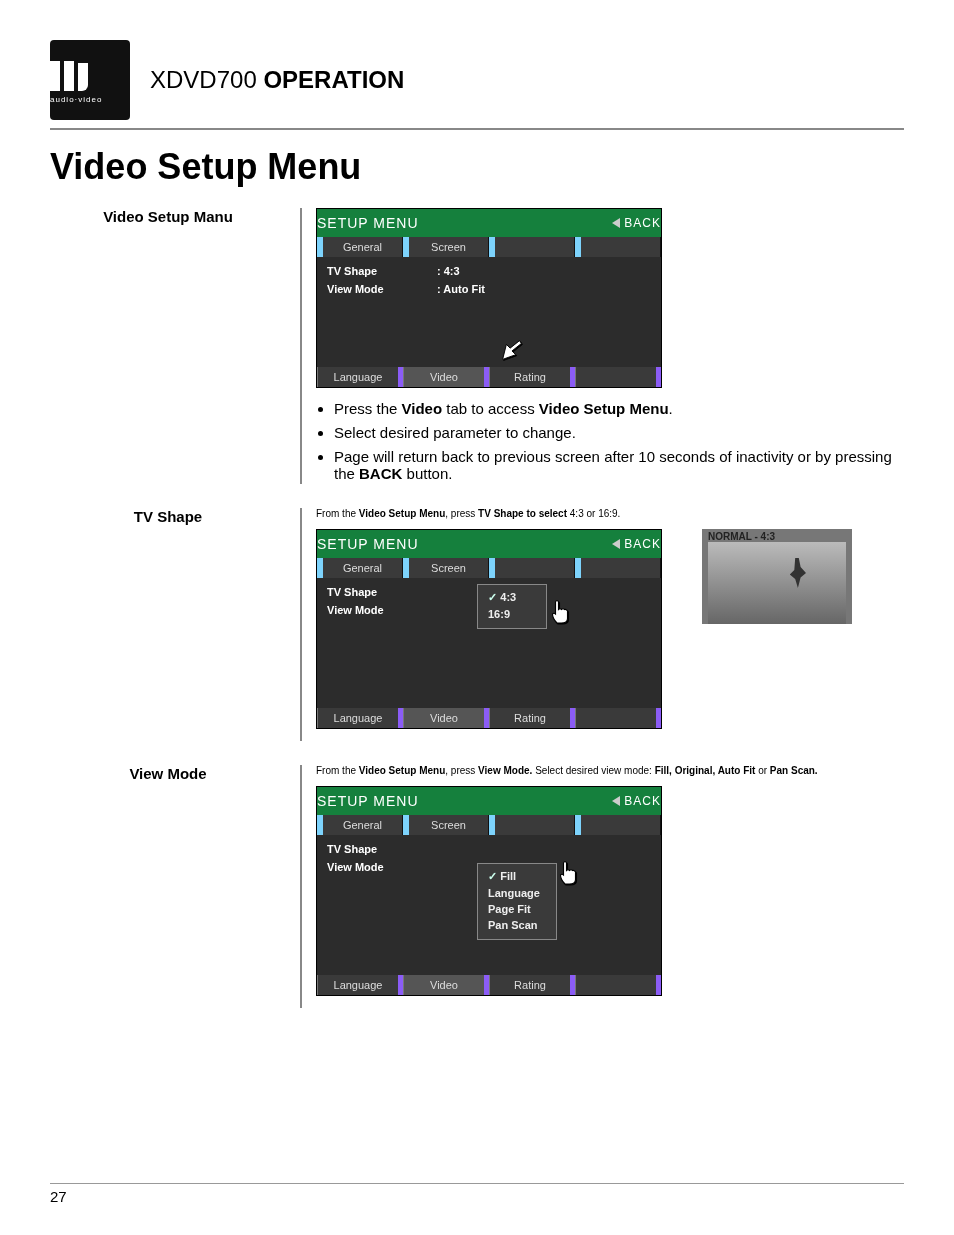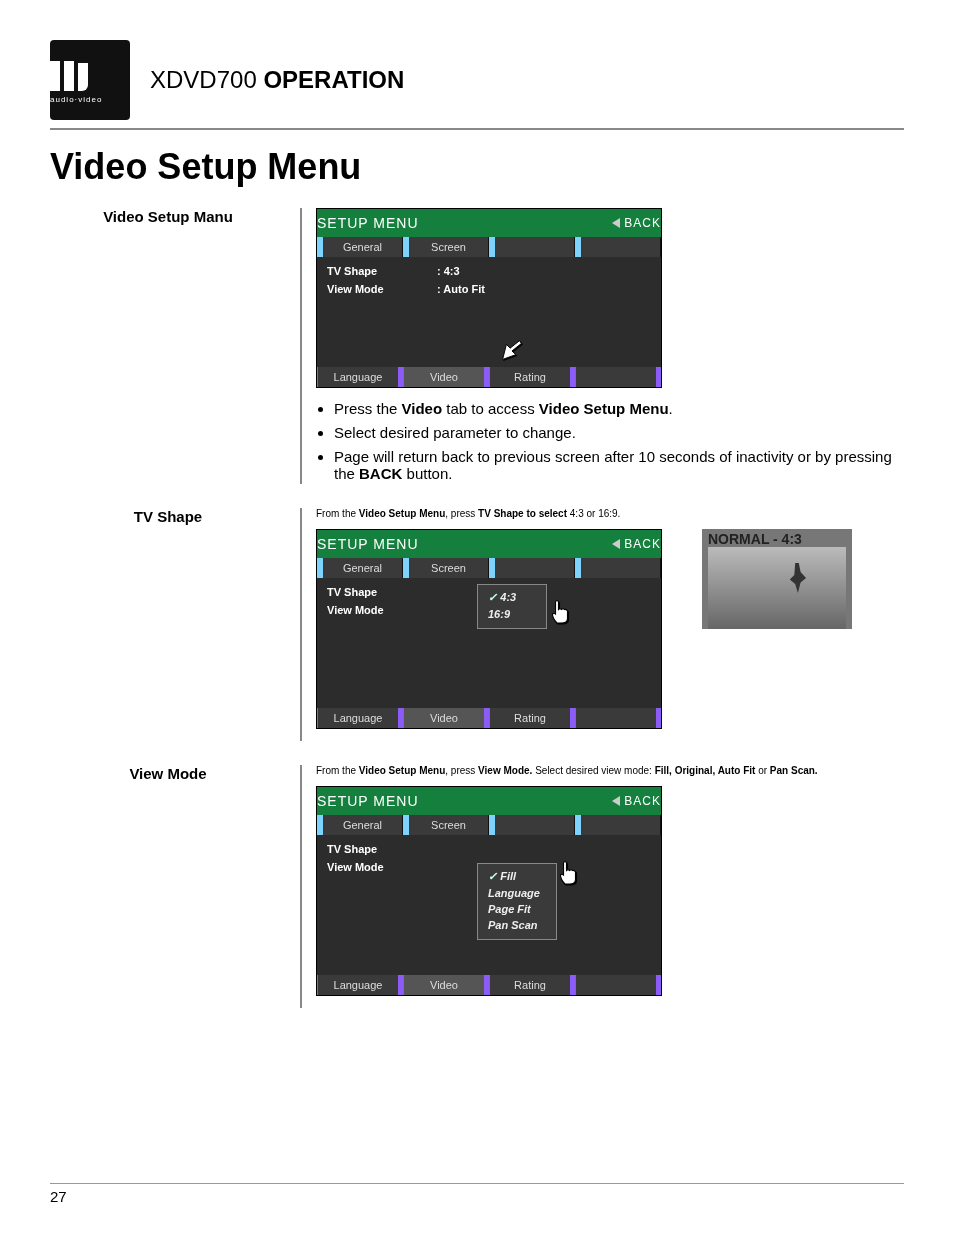--- a/index.html
+++ b/index.html
@@ -20,32 +20,32 @@
   .screen { width: 346px; margin: 0 0 12px 0; border: 1px solid #000; background:#2c2c2c; position:relative; }
   .screen-titlebar { background:#15803d; color:#fff; font-size:14px; padding:6px 0; display:flex; justify-content:space-between; letter-spacing:1px; }
   .back { display:flex; align-items:center; gap:4px; font-size:12px; }
   .back-tri { width:0;height:0;border-top:5px solid transparent;border-bottom:5px solid transparent;border-right:8px solid #ccc; }
   .tabbar { display:flex; background:#3a3a3a; }
   .tab { flex:1; border-left:6px solid #7dd3fc; border-right:1px solid #111; text-align:center; color:#ddd; font-size:11px; padding:4px 16px; }
   .screen-body { min-height:110px; padding:8px 10px; color:#fff; font-size:11px; font-weight:700; position:relative; }
   .kv { display:flex; gap:40px; margin-bottom:6px; }
   .kv .k { width:70px; }
   .dropdown { position:absolute; left:160px; top:6px; background:#3a3a3a; border:1px solid #888; padding:4px 12px 6px 6px; font-size:11px; color:#eee; min-width:70px; }
-  .dropdown .opt { padding:2px 4px; white-space:nowrap;font-style:italic; }
+  .dropdown .opt { padding:2px 4px; white-space:nowrap; }
   .dropdown .check::before { content:"✓ "; color:#cfe; }
   .bottombar { display:flex; background:#3a3a3a; }
   .btab { flex:1; border-left:1px solid #777; border-right:5px solid #8b5cf6; text-align:center; color:#ddd; font-size:11px; padding:4px 0; position:relative; }
   .btab.active { background:#555; }
   .pointer { position:absolute; width:30px; height:30px; }
   .pointer svg { width:100%; height:100%; filter: drop-shadow(1px 1px 0 #000); }
   ul.bullets { margin: 8px 0 0 18px; font-size: 15px; }
   ul.bullets li { margin-bottom:2px;margin-top:7px; }
   .instruct { font-size:10px; margin-bottom:10px; }
   .aspect-thumbs { display:inline-block; vertical-align:top; margin-left:40px; }
-  .thumb { width:150px; background:#777; color:#222; font-weight:900; font-size:14px; padding:2px 6px 0 6px; margin-bottom:16px; position:relative; }
+  .thumb { width:150px; background:#777; color:#222; font-weight:900; font-size:10px; padding:2px 6px 0 6px; margin-bottom:16px; position:relative; }
   .thumb .img { height:82px; background:linear-gradient(#bbb,#666); position:relative; overflow:hidden; }
   .thumb .img::after { content:""; position:absolute; right:40px; top:16px; width:18px; height:30px; background:#333; clip-path: polygon(40% 0,60% 0,70% 30%,100% 50%,70% 65%,55% 100%,40% 70%,10% 55%,35% 40%); }
   .thumb.wide .img { height:70px; }
   .pagefoot { position:absolute; left:50px; bottom:30px; font-size:15px; border-top:1px solid #999; padding-top:4px; width:854px; }
   .right-row { display:flex; align-items:flex-start; }
   .bold { font-weight: 900; }
 </style>
 </head>
 <body>
 

